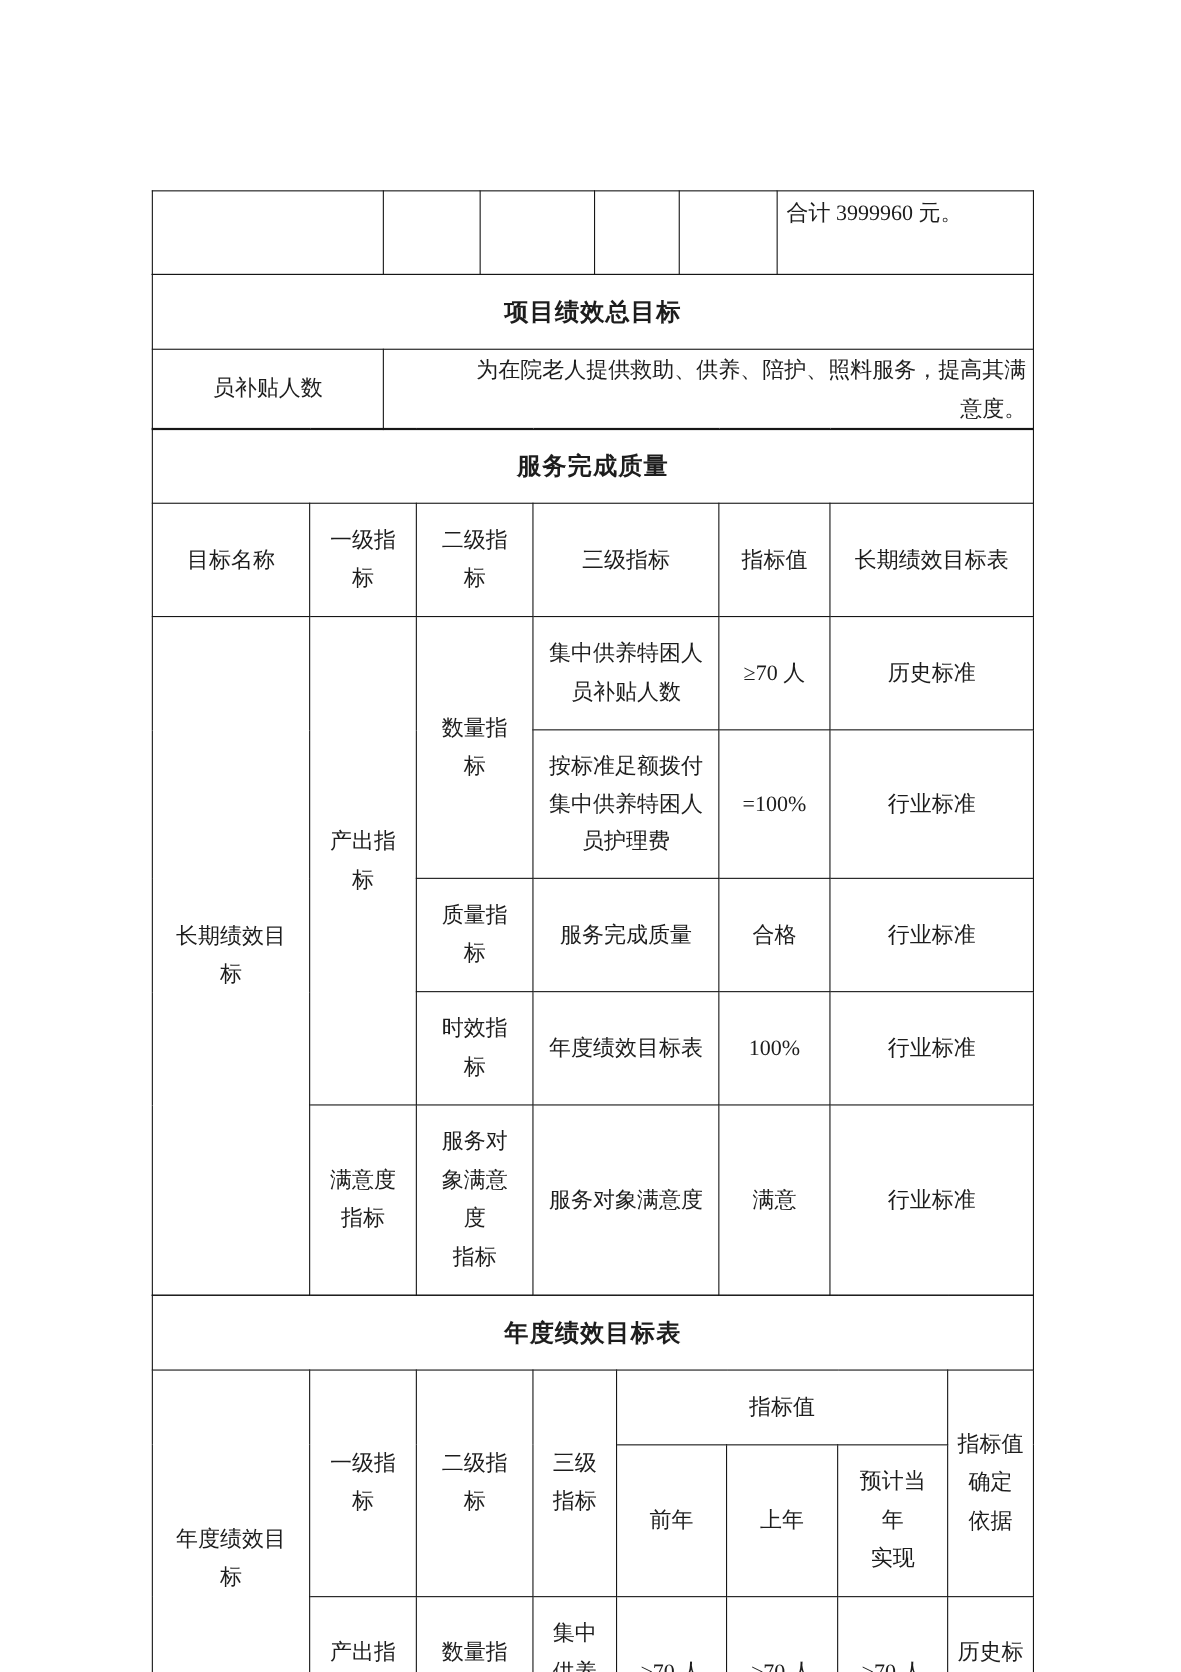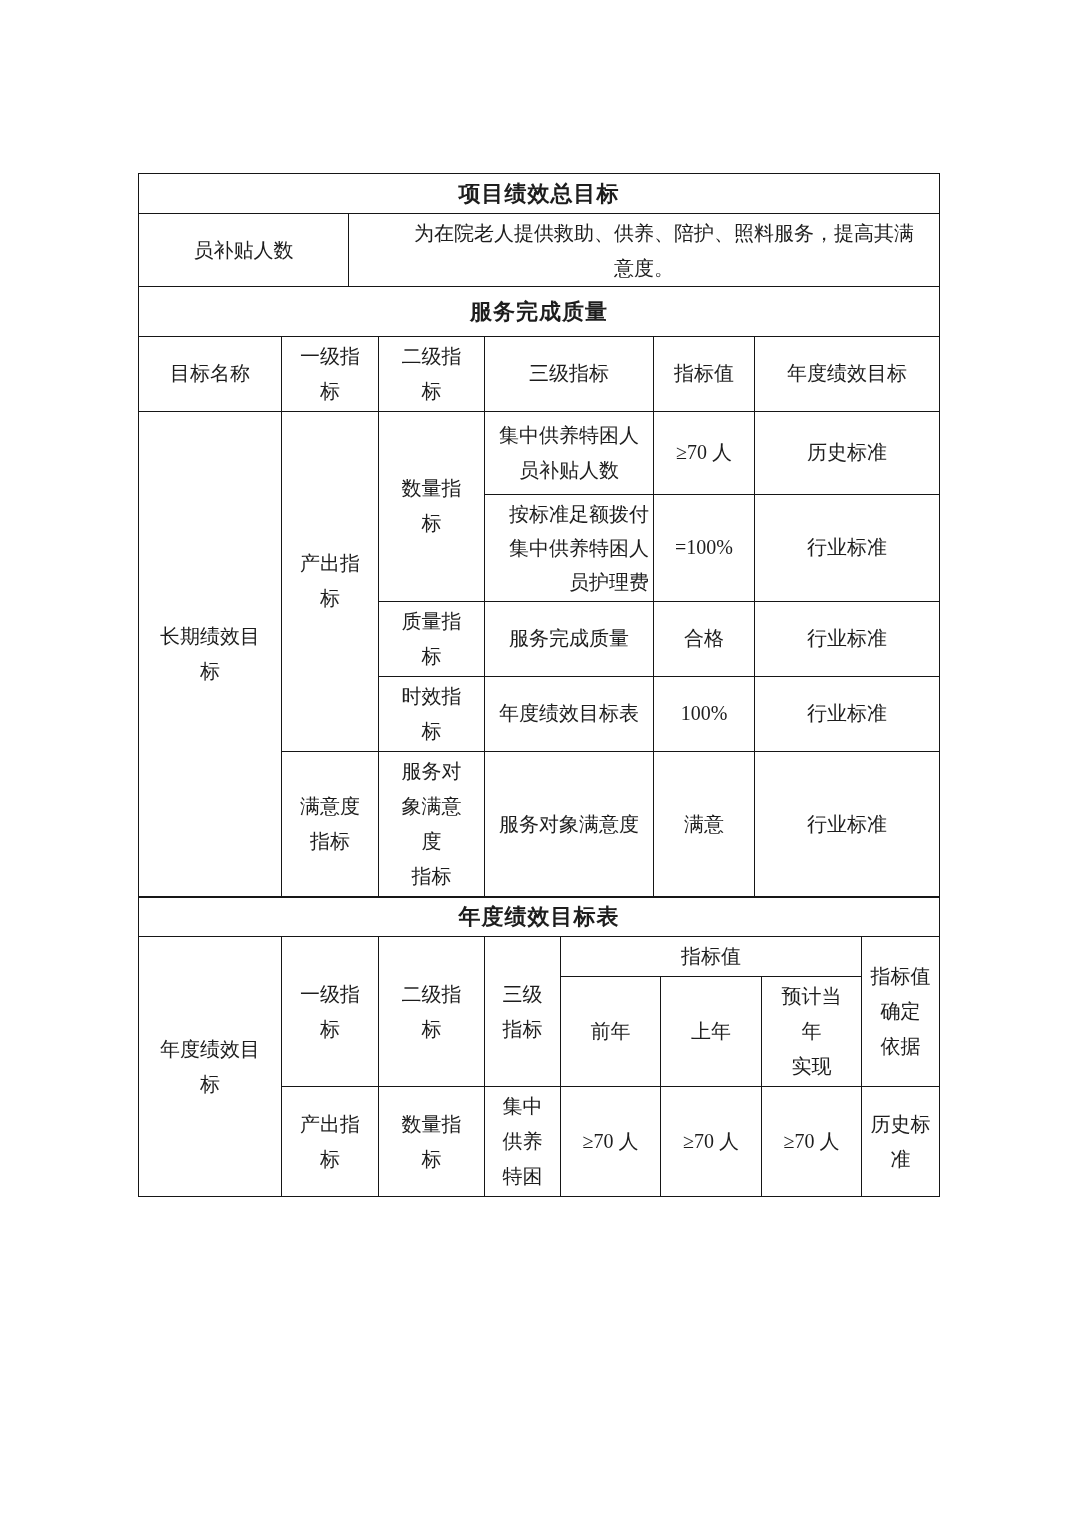--- a/index.html
+++ b/index.html
@@ -28,51 +28,70 @@
   table.sect + table.sect {
     margin-top: -1.5px;
   }
   td {
     border: 1.5px solid #161616;
     text-align: center;
     vertical-align: middle;
     white-space: pre-line;
     font-size: 20px;
     line-height: 35px;
-    padding: 2px 4px;
+    padding: 16px 4px;
     overflow: hidden;
     word-break: break-all;
   }
   .section-title {
     font-weight: bold;
     font-size: 22px;
     letter-spacing: 1px;
   }
   .top-left {
     text-align: left;
     vertical-align: top;
     padding: 5px 6px 0 8px;
     line-height: 30px;
   }
   .desc {
-    text-align: center;
+    text-align: right;
     vertical-align: top;
     text-indent: 2em;
     padding: 2px 6px 0 6px;
   }
   .tight {
     line-height: 34px;
-    text-align: right;
   }
 </style>
 </head>
 <body>
 
 <div class="doc-wrap">
 
+  <table class="sect">
+    <colgroup>
+      <col style="width:210px">
+        <col style="width:88px">
+        <col style="width:104px">
+      <col style="width:77px">
+        <col style="width:89px">
+        <col style="width:233px">
+    </colgroup>
+    <tbody>
+        <tr style="height:76px">
+      <td></td>
+      <td></td>
+      <td></td>
+      <td></td>
+      <td></td>
+      <td class="top-left">合计 3999960 元。</td>
+    </tr>
+  </tbody>
+    </table>
 
   <table class="sect">
     <colgroup>
       <col style="width:210px">
         <col style="width:591px">
     </colgroup>
     <tbody>
         <tr style="height:38px">
       <td class="section-title" colspan="2">项目绩效总目标</td>
     </tr>
@@ -98,21 +117,21 @@
       <td class="section-title" colspan="6">服务完成质量</td>
     </tr>
     <tr style="height:57px">
       <td>目标名称</td>
       <td>一级指
 标</td>
       <td>二级指
 标</td>
       <td>三级指标</td>
       <td>指标值</td>
-      <td>年度绩效目标</td>
+      <td>长期绩效目标表</td>
     </tr>
     <tr style="height:83px">
       <td rowspan="5">长期绩效目
 标</td>
       <td rowspan="4">产出指
 标</td>
       <td rowspan="2">数量指
 标</td>
       <td>集中供养特困人
 员补贴人数</td>

